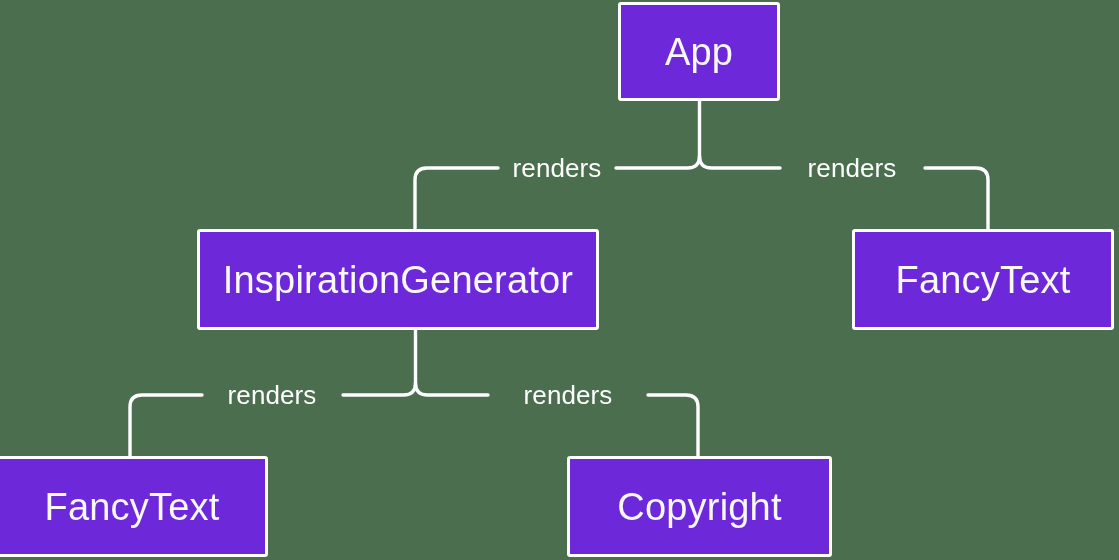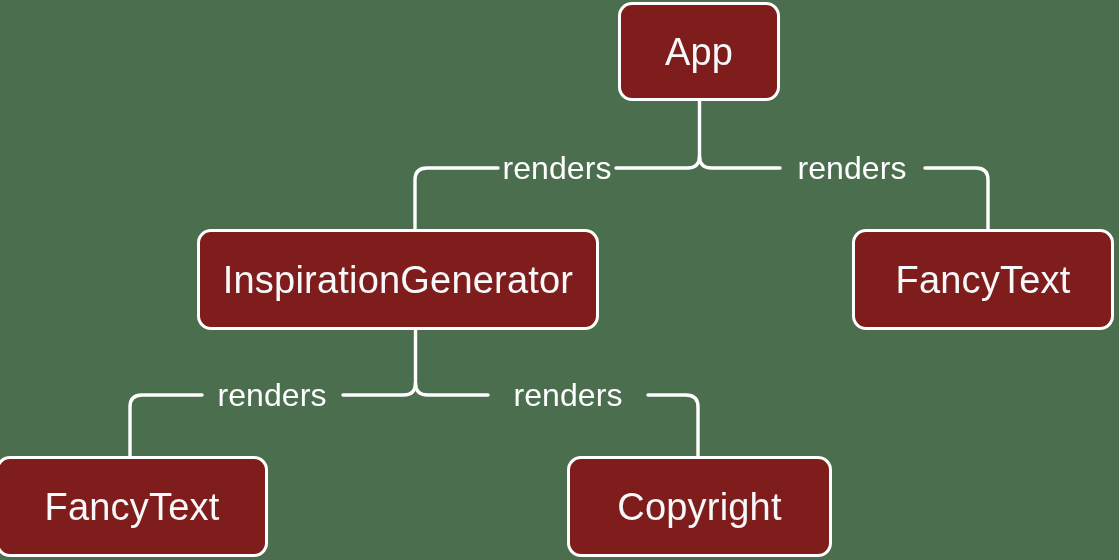--- a/index.html
+++ b/index.html
@@ -22,39 +22,39 @@
   .edges-layer {
     position: absolute;
     left: 0;
     top: 0;
     width: 1119px;
     height: 560px;
   }
   .node {
     position: absolute;
     box-sizing: border-box;
-    background: #7f1d1d;
+    background: #6d28d9;
     border: 3px solid #ffffff;
-    border-radius: 14px;
+    border-radius: 3px;
     display: flex;
     align-items: center;
     justify-content: center;
     color: #f7f8fa;
     letter-spacing: 0.2px;
     white-space: nowrap;
   }
   .node-label {
     font-size: 38px;
     font-weight: 400;
     line-height: 1;
   }
   .edge-label {
     position: absolute;
     color: #ffffff;
-    font-size: 32px;
+    font-size: 26px;
     font-weight: 500;
     line-height: 1;
     white-space: nowrap;
     transform: translate(-50%, -50%);
     letter-spacing: 0.1px;
   }
 </style>
 </head>
 <body>
 

